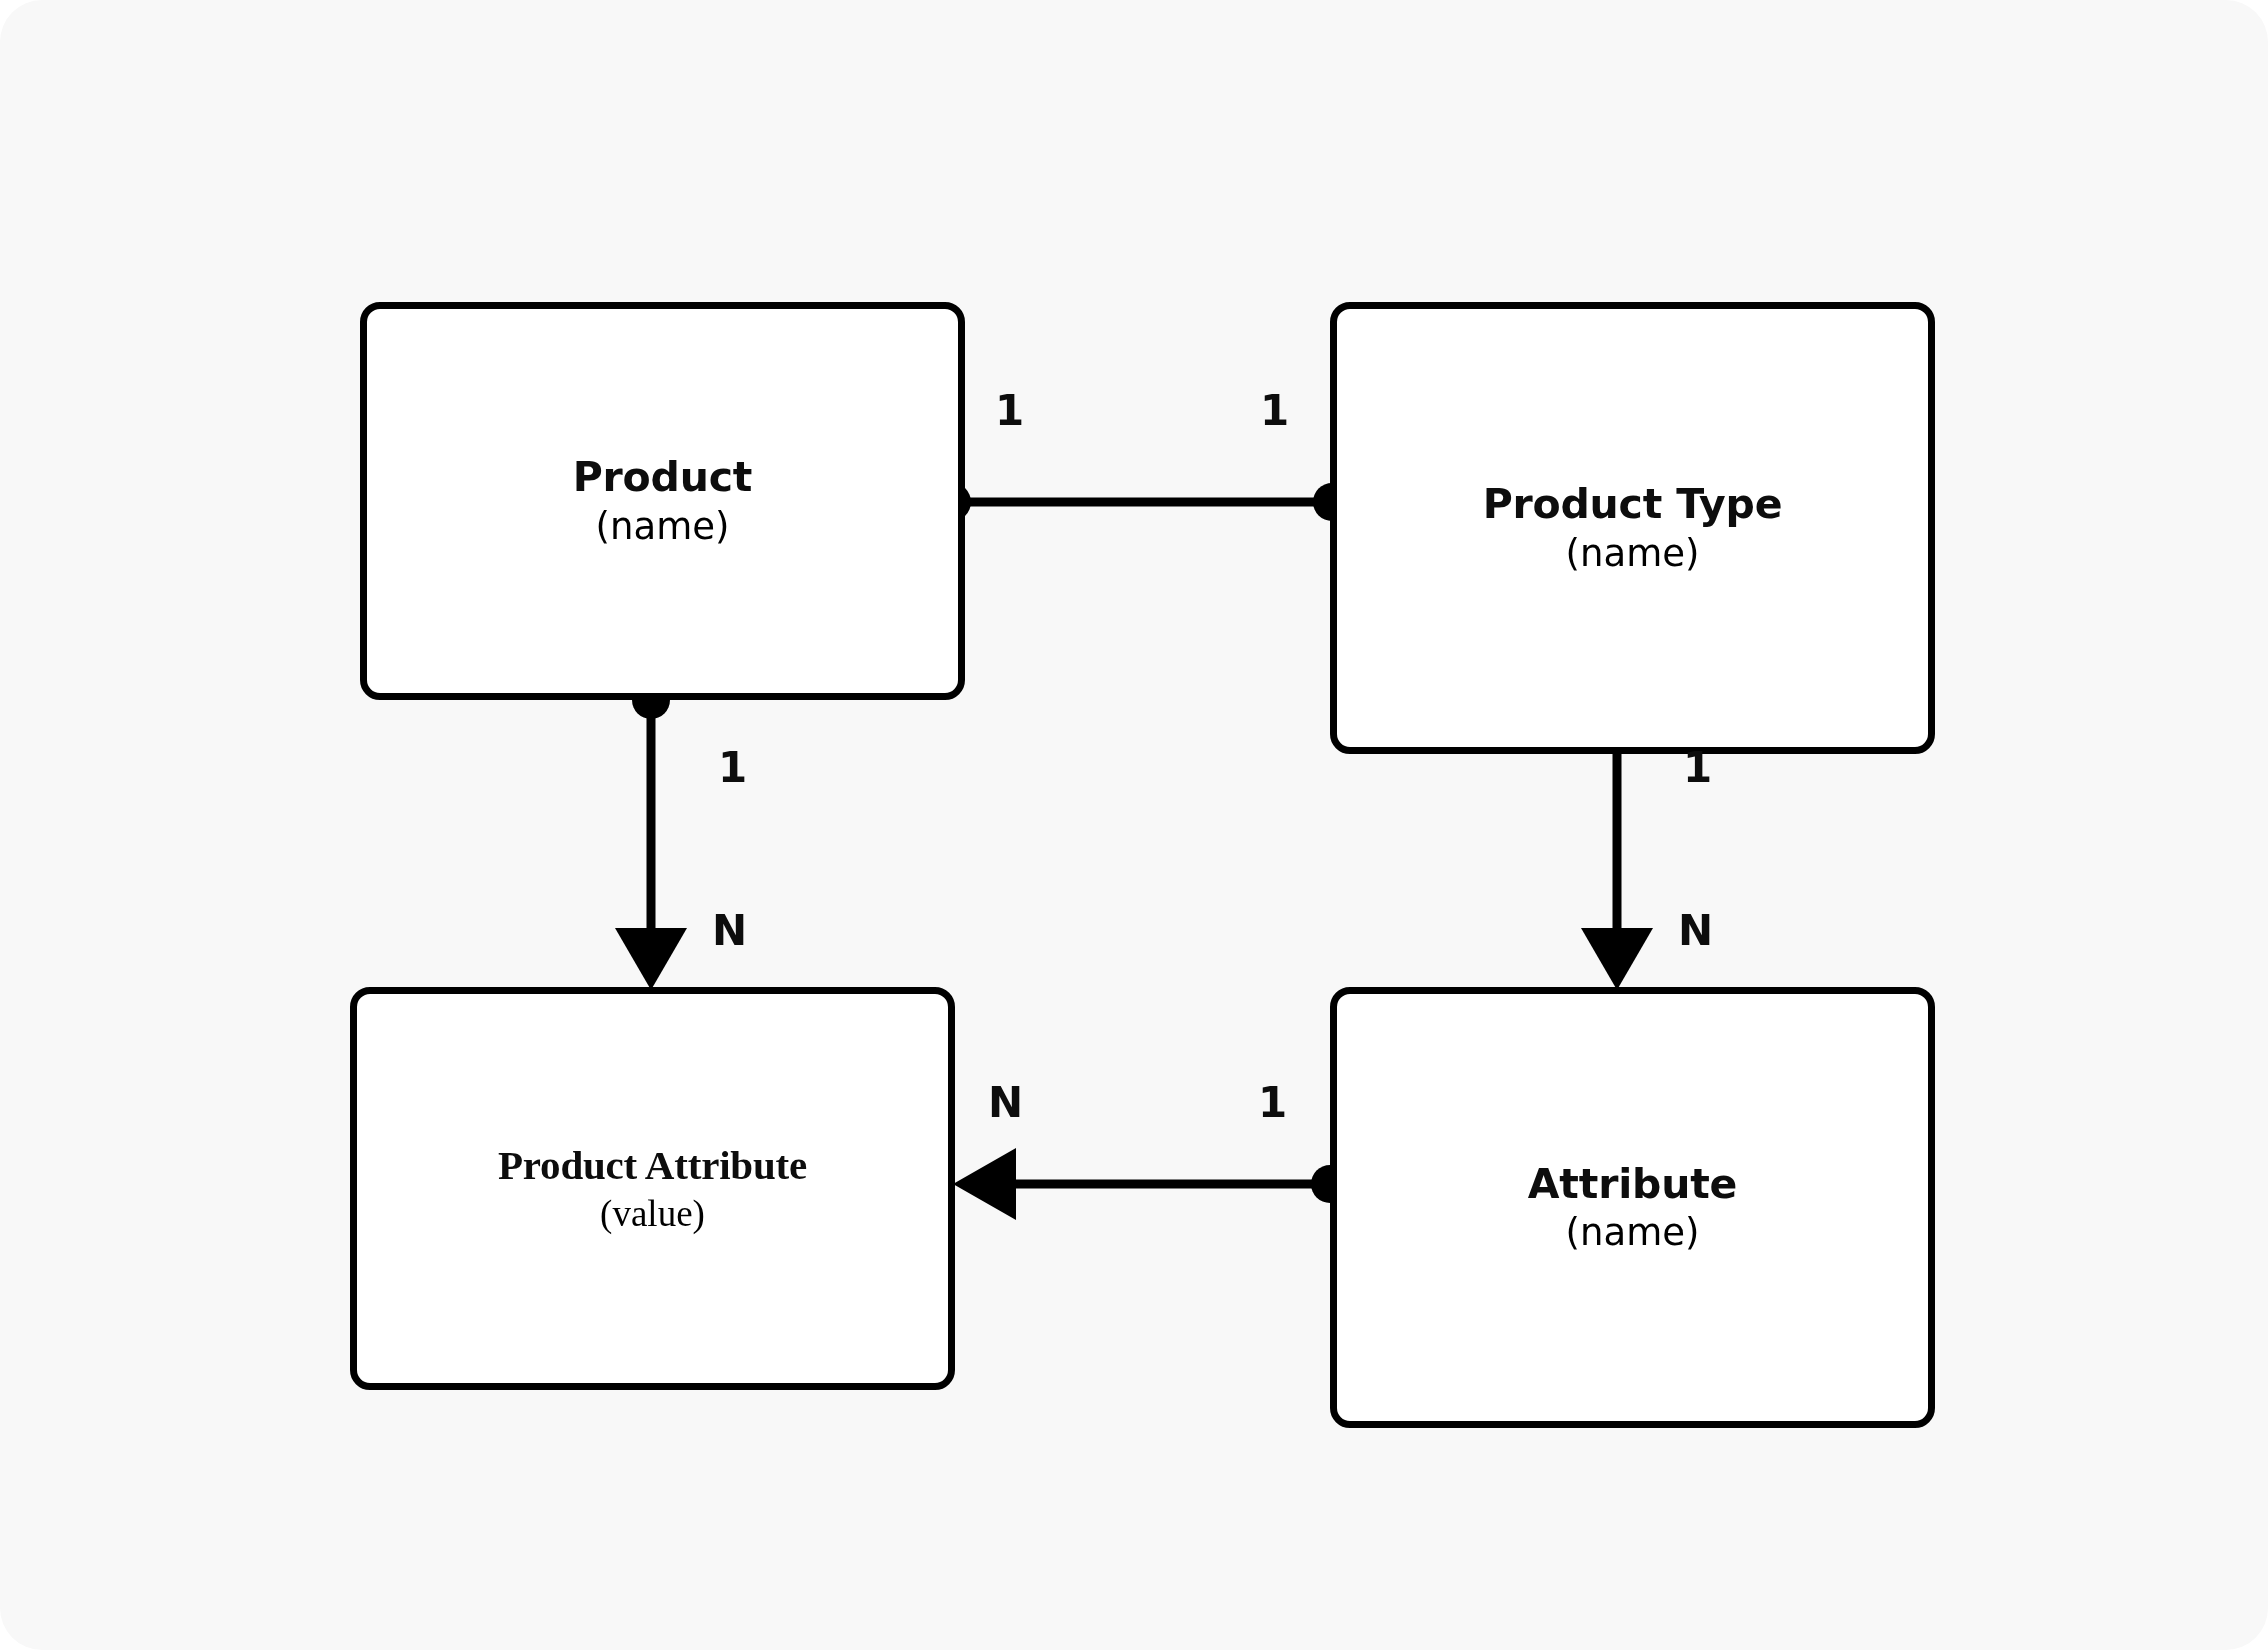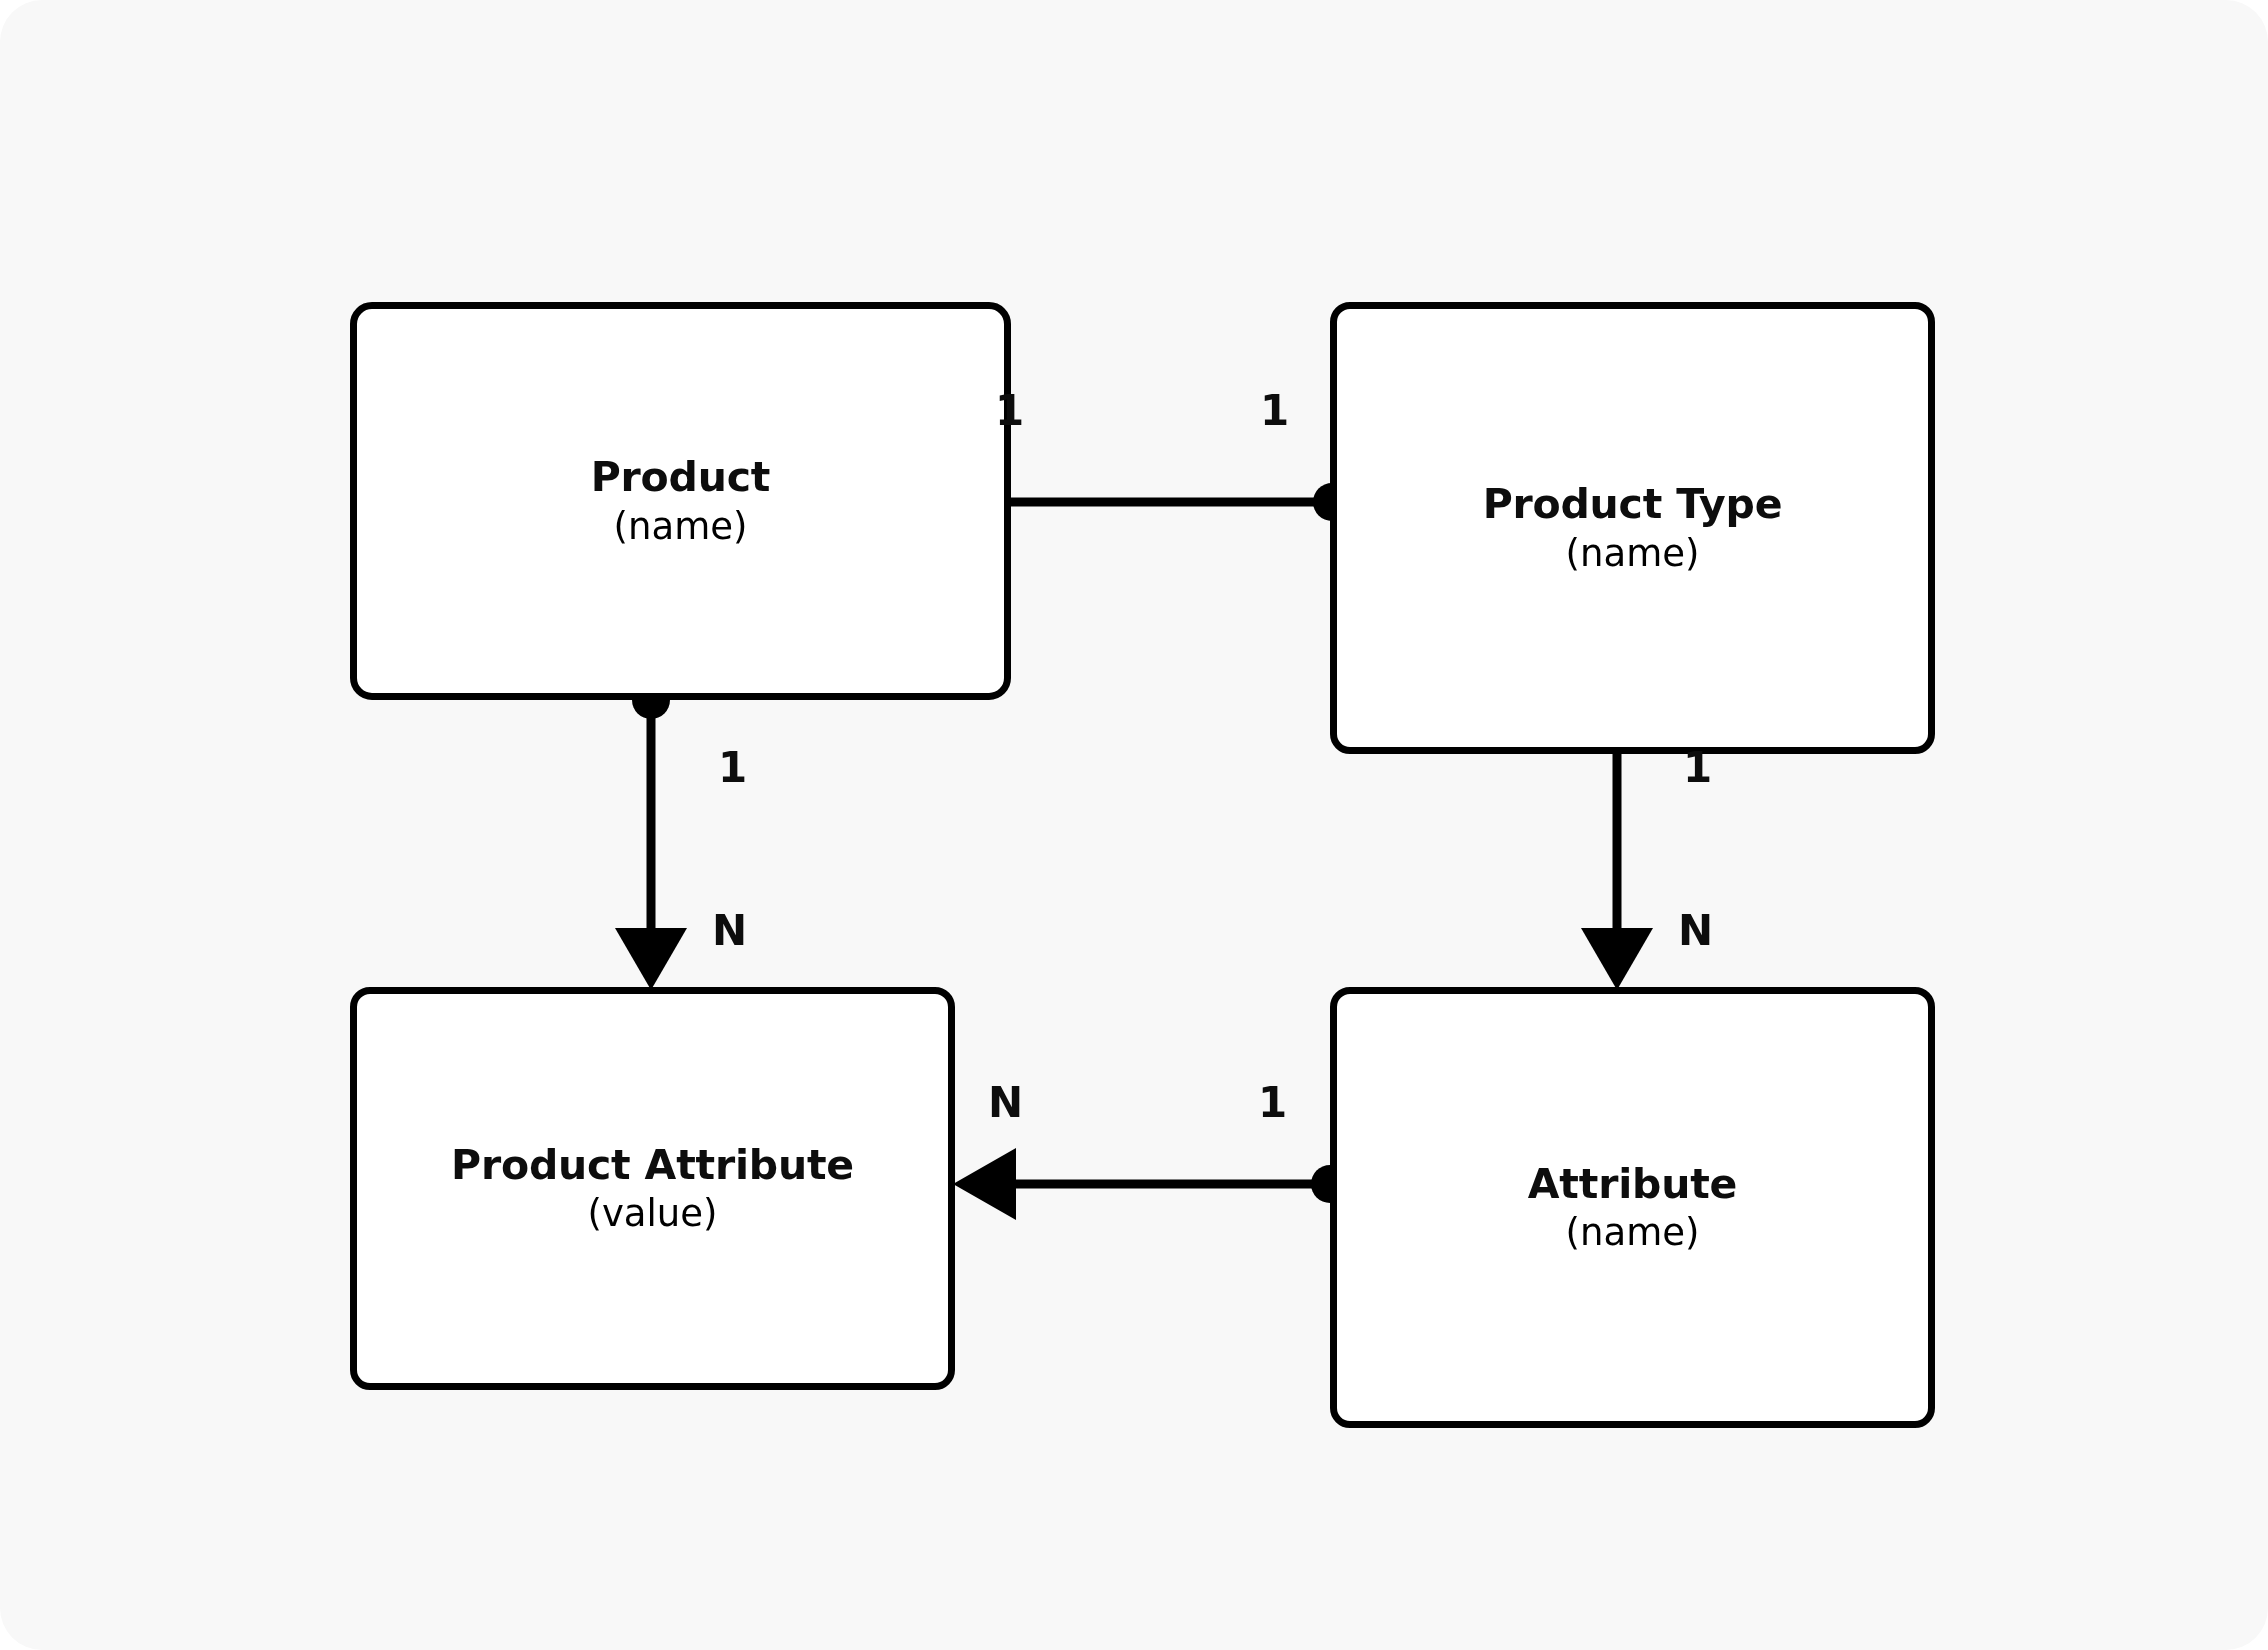--- a/index.html
+++ b/index.html
@@ -87,31 +87,31 @@
 
     <line x1="1617" y1="700" x2="1617" y2="955" stroke="#000000" stroke-width="9"></line>
     <circle cx="1617" cy="700" r="19" fill="#000000"></circle>
     <polygon points="1617,990 1581,928 1653,928" fill="#000000"></polygon>
 
     <line x1="1330" y1="1184" x2="1000" y2="1184" stroke="#000000" stroke-width="9"></line>
     <circle cx="1330" cy="1184" r="19" fill="#000000"></circle>
     <polygon points="953,1184 1016,1148 1016,1220" fill="#000000"></polygon>
   </svg>
 
-  <div class="entity-box" style="left:350px; top:302px; width:661px; height:398px;border-radius:22px;">
+  <div class="entity-box" style="left:360px; top:302px; width:605px; height:398px;">
     <div class="entity-title">Product</div>
     <div class="entity-subtitle">(name)</div>
   </div>
 
   <div class="entity-box" style="left:1330px; top:302px; width:605px; height:452px;">
     <div class="entity-title">Product Type</div>
     <div class="entity-subtitle">(name)</div>
   </div>
 
-  <div class="entity-box" style="left:350px; top:987px; width:605px; height:403px;">
+  <div class="entity-box" style="left:350px; top:987px; width:605px; height:403px;font-family:Liberation Serif, serif;">
     <div class="entity-title">Product Attribute</div>
     <div class="entity-subtitle">(value)</div>
   </div>
 
   <div class="entity-box" style="left:1330px; top:987px; width:605px; height:441px;">
     <div class="entity-title">Attribute</div>
     <div class="entity-subtitle">(name)</div>
   </div>
 
   <div class="card-label" style="left:995px; top:390px;">1</div>

